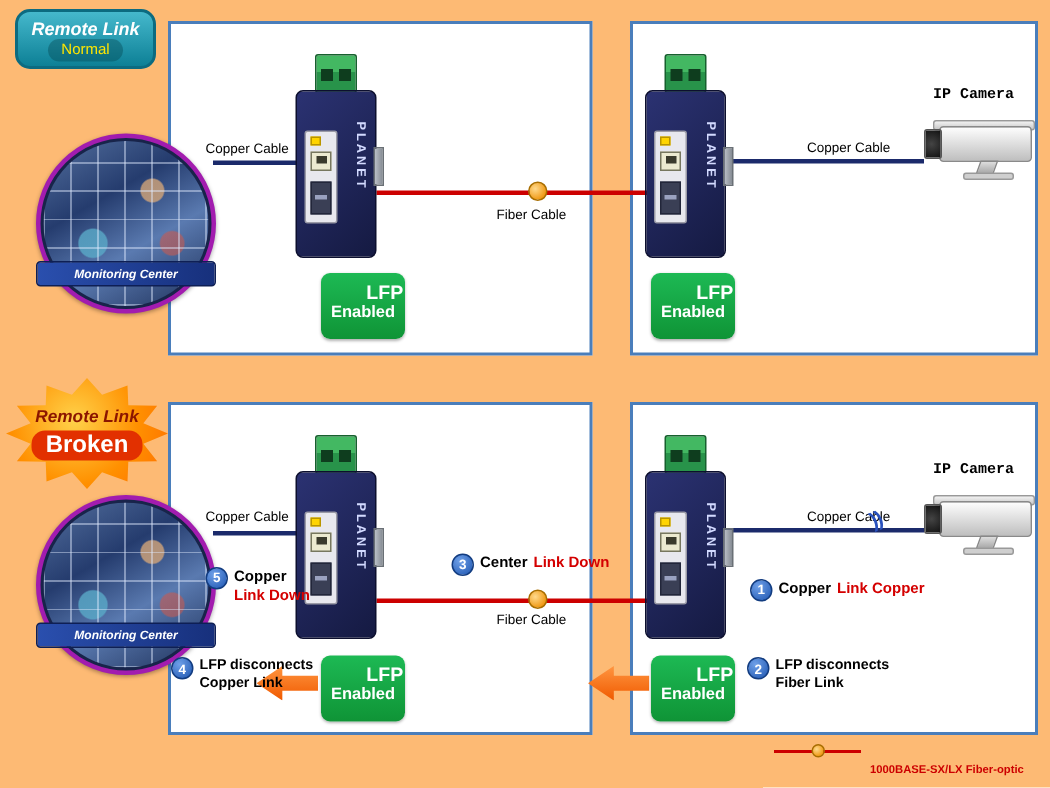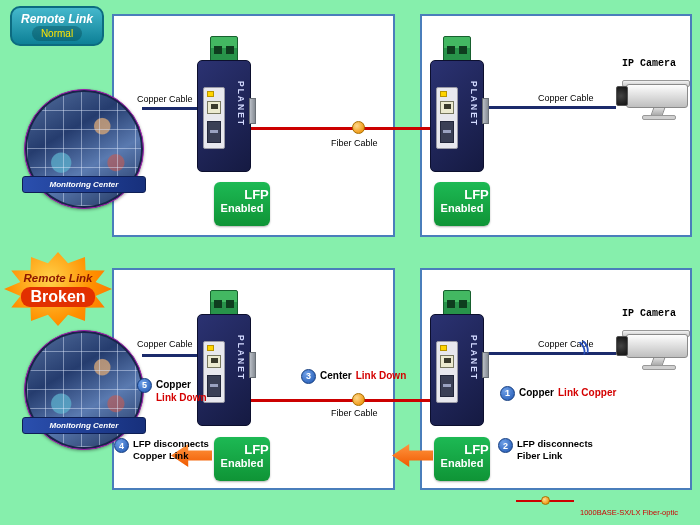--- a/index.html
+++ b/index.html
@@ -1,17 +1,17 @@
 <!DOCTYPE html>
 <html><head>
 <meta charset="utf-8">
 <style>
   html,body{margin:0;padding:0;background:#fff;}
   #canvas{
-    position:relative;width:700px;height:525px;background:#86efac;overflow:hidden;
+    position:relative;width:700px;height:525px;background:#fdba74;overflow:hidden;
     font-family:"Liberation Sans",sans-serif;color:#000;
   }
   
   .panel-box{position:absolute;border:2px solid #4a7ebb;background:#fff;z-index:0;box-sizing:border-box;}
   
   .cable{position:absolute;height:3px;z-index:1;}
   .copper{background:#1b2a6b;}
   .fiber{background:#cc0000;}
   .dot{position:absolute;width:13px;height:13px;border-radius:50%;z-index:2;box-sizing:border-box;
        background:radial-gradient(circle at 35% 35%,#ffd98c,#f09c1a 70%);border:1px solid #a86e00;}
@@ -25,21 +25,21 @@
     border-radius:8px;padding:0 9px;}
   
   .starburst{position:absolute;width:108px;height:74px;z-index:5;
     background:radial-gradient(circle at 42% 38%,#ffd24a,#ff9000 55%,#ff6a00);
     clip-path:polygon(100% 50%,84.8% 59.3%,93.3% 75%,75.5% 75.5%,75% 93.3%,59.3% 84.8%,50% 100%,40.7% 84.8%,25% 93.3%,24.5% 75.5%,6.7% 75%,15.2% 59.3%,0% 50%,15.2% 40.7%,6.7% 25%,24.5% 24.5%,25% 6.7%,40.7% 15.2%,50% 0%,59.3% 15.2%,75% 6.7%,75.5% 24.5%,93.3% 25%,84.8% 40.7%);
     display:flex;flex-direction:column;align-items:center;justify-content:center;}
   .starburst .b1{color:#8b1500;font-style:italic;font-weight:bold;font-size:11.5px;line-height:13px;}
   .starburst .b2{background:#e23000;color:#fff;font-weight:bold;font-size:16px;border-radius:9px;padding:1px 9px;margin-top:2px;}
   
   .monitor{position:absolute;width:120px;height:120px;border-radius:50%;z-index:3;
-    border:1px solid #a21caf;background:#18244a;box-sizing:border-box;box-shadow:0 1px 3px rgba(0,0,0,.35);}
+    border:3px solid #a21caf;background:#18244a;box-sizing:border-box;box-shadow:0 1px 3px rgba(0,0,0,.35);}
   .monitor-screen{position:absolute;inset:2px;border-radius:50%;overflow:hidden;
     background:
       repeating-linear-gradient(0deg,rgba(225,235,255,.45) 0 1px,transparent 1px 19px),
       repeating-linear-gradient(90deg,rgba(225,235,255,.45) 0 1px,transparent 1px 18px),
       radial-gradient(circle at 66% 30%,rgba(221,170,120,.75) 0 7%,transparent 8%),
       radial-gradient(circle at 30% 62%,rgba(90,170,200,.8) 0 9%,transparent 10%),
       radial-gradient(circle at 78% 62%,rgba(200,90,80,.6) 0 7%,transparent 8%),
       linear-gradient(150deg,#54709f 0%,#253c6e 35%,#5a7ab0 62%,#1d2f58 100%);}
   .monitor-banner{position:absolute;left:-3px;right:-3px;bottom:15px;height:15px;z-index:2;
     background:linear-gradient(90deg,#2a4fae,#17307c);color:#fff;font-size:8px;font-weight:bold;font-style:italic;
@@ -88,21 +88,21 @@
   
   .break-mark{position:absolute;z-index:4;color:#2a52be;font-weight:bold;font-size:14px;letter-spacing:-1px;transform:rotate(-22deg);}
   
   .legend{position:absolute;z-index:5;}
   .legend-row{display:flex;align-items:center;height:13px;}
   .legend-line{position:relative;width:58px;height:2px;display:inline-block;}
   .legend-line.red{background:#cc0000;}
   .legend-line.blue{background:#1b2a8c;}
   .legend-dot{position:absolute;left:25px;top:-4px;width:9px;height:9px;border-radius:50%;
     background:radial-gradient(circle at 35% 35%,#ffd98c,#f09c1a 70%);border:1px solid #a86e00;box-sizing:border-box;}
-  .legend-text{font-size:7.5px;font-weight:normal;margin-left:6px;white-space:nowrap;margin-top:24px;}
+  .legend-text{font-size:7.5px;font-weight:bold;margin-left:6px;white-space:nowrap;margin-top:24px;}
   .legend-text.red{color:#cc0000;}
   .legend-text.blue{color:#1b2a8c;}
 </style>
 </head>
 <body>
 
 <div id="canvas">
 
   <div class="panel-box" style="left:112px;top:14px;width:283px;height:223px;"></div>
   <div class="panel-box" style="left:420px;top:14px;width:272px;height:223px;"></div>

